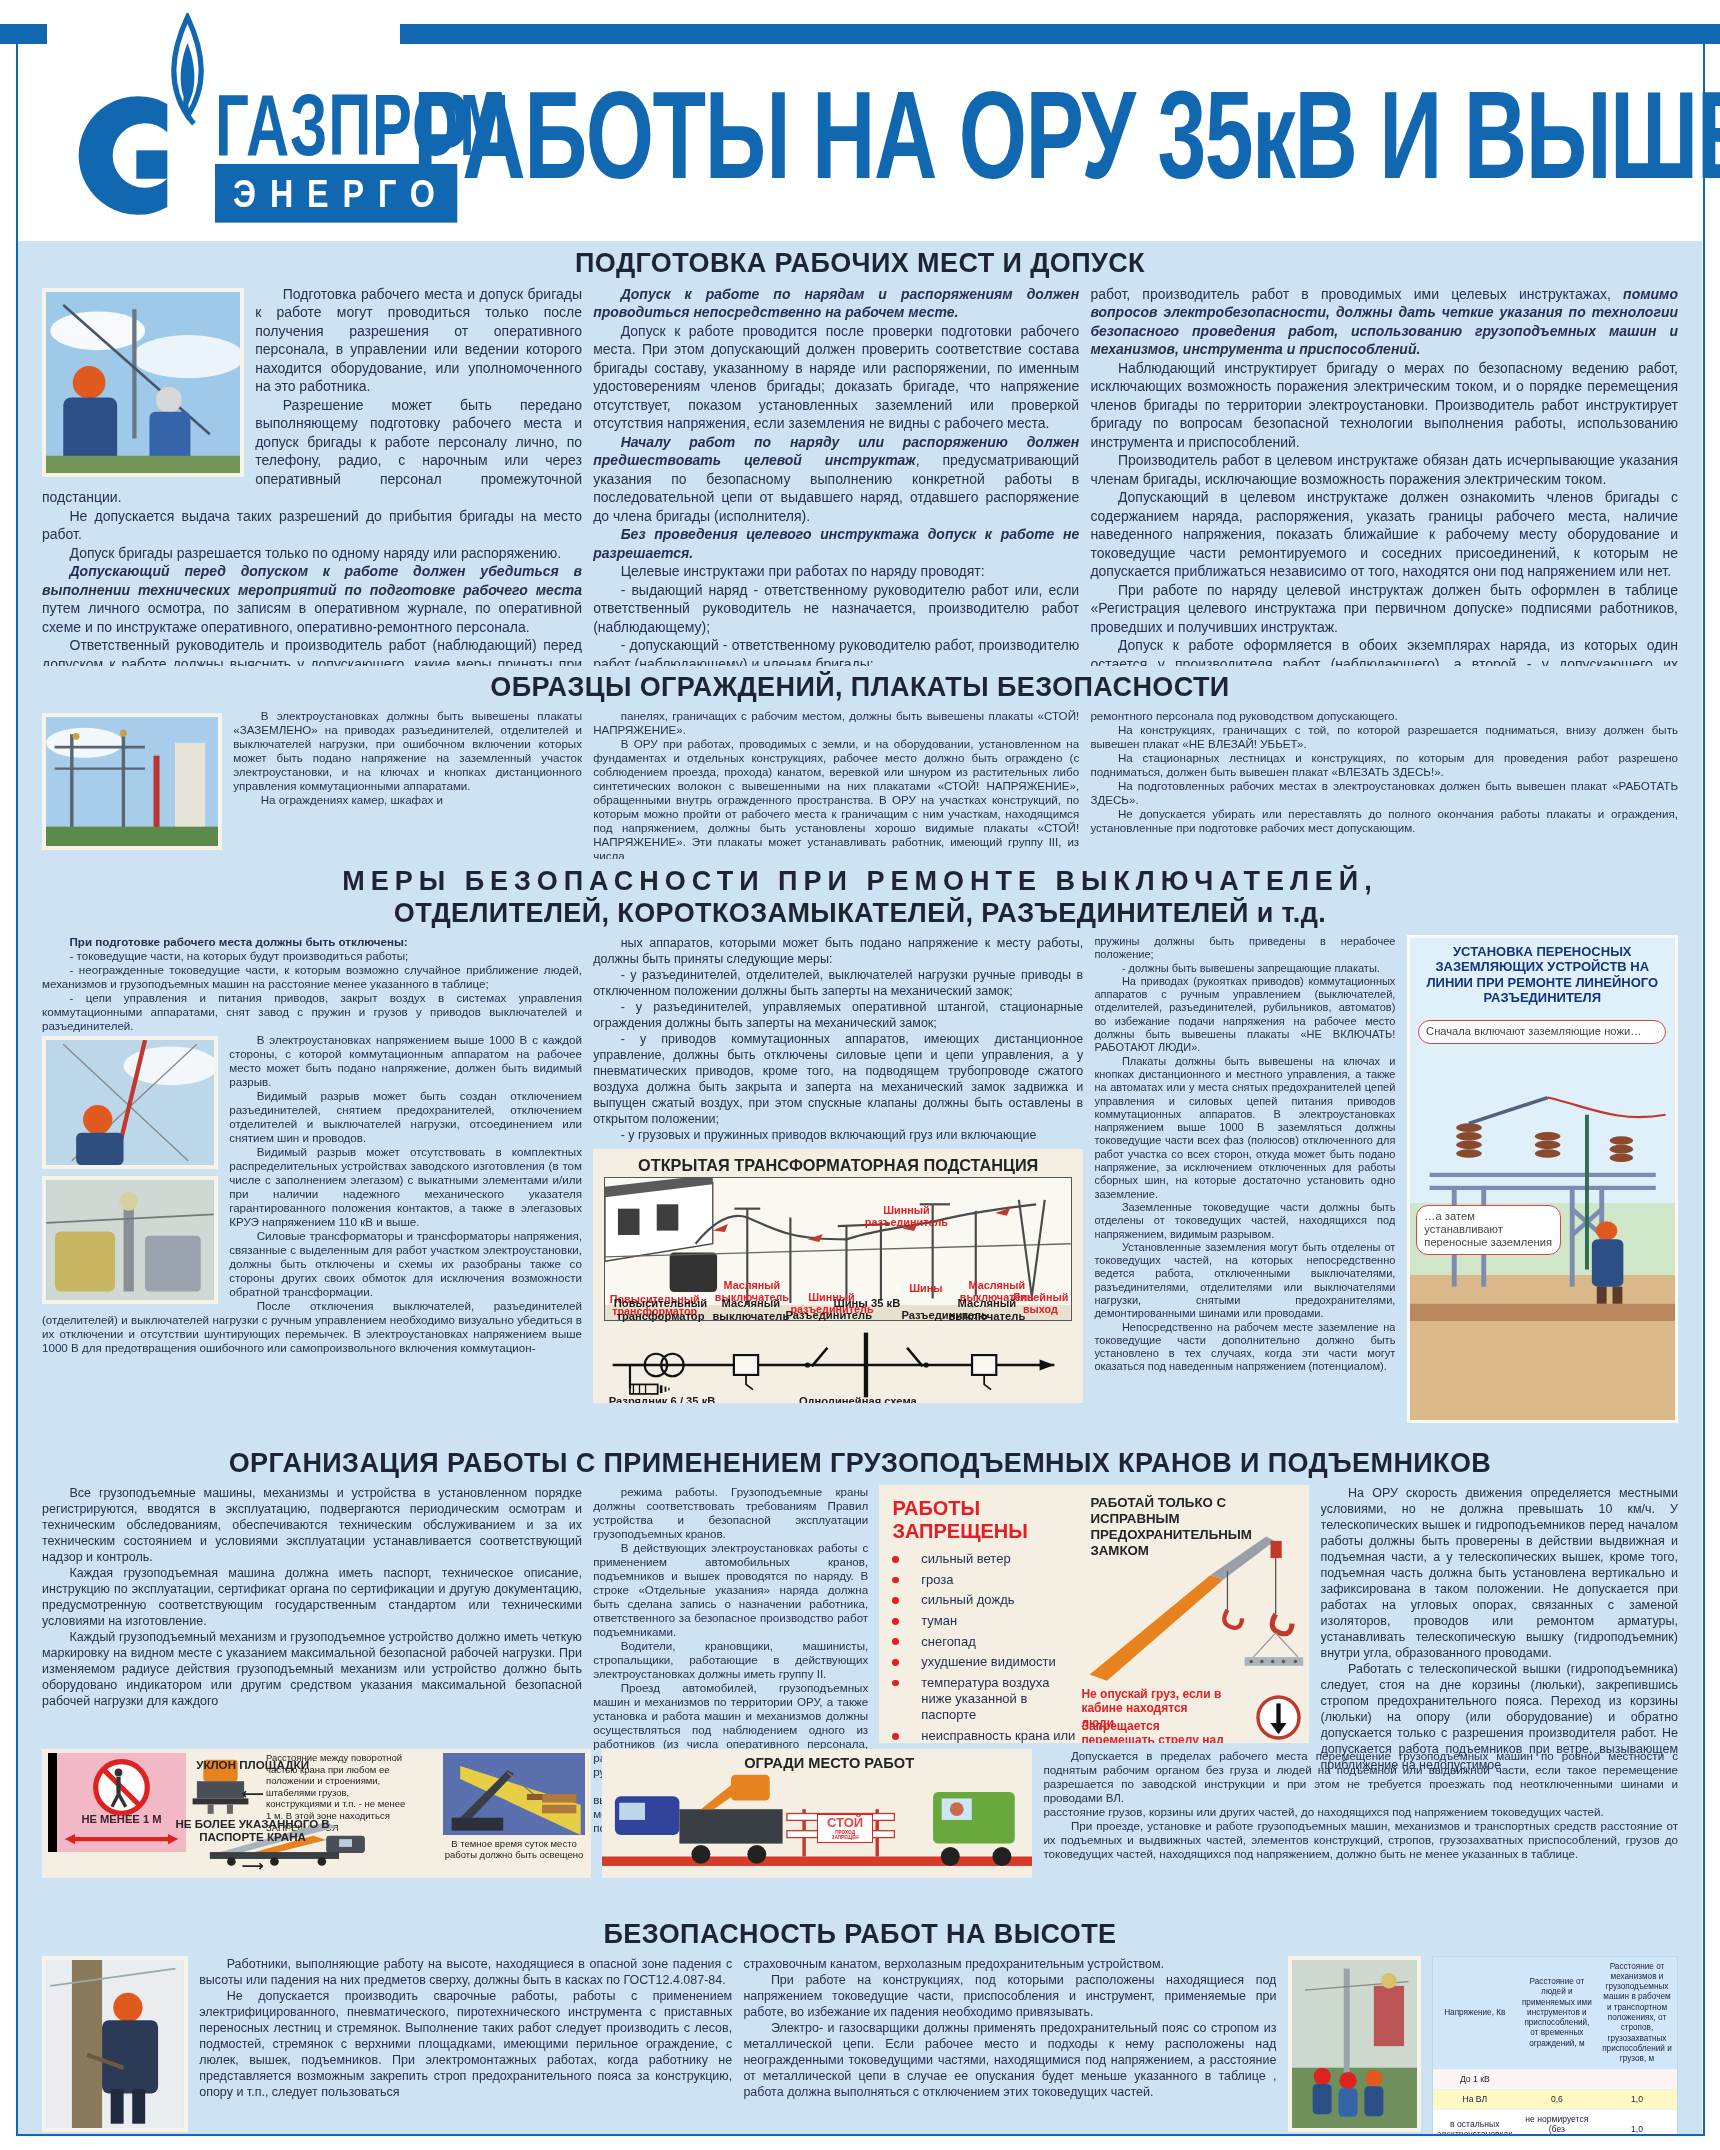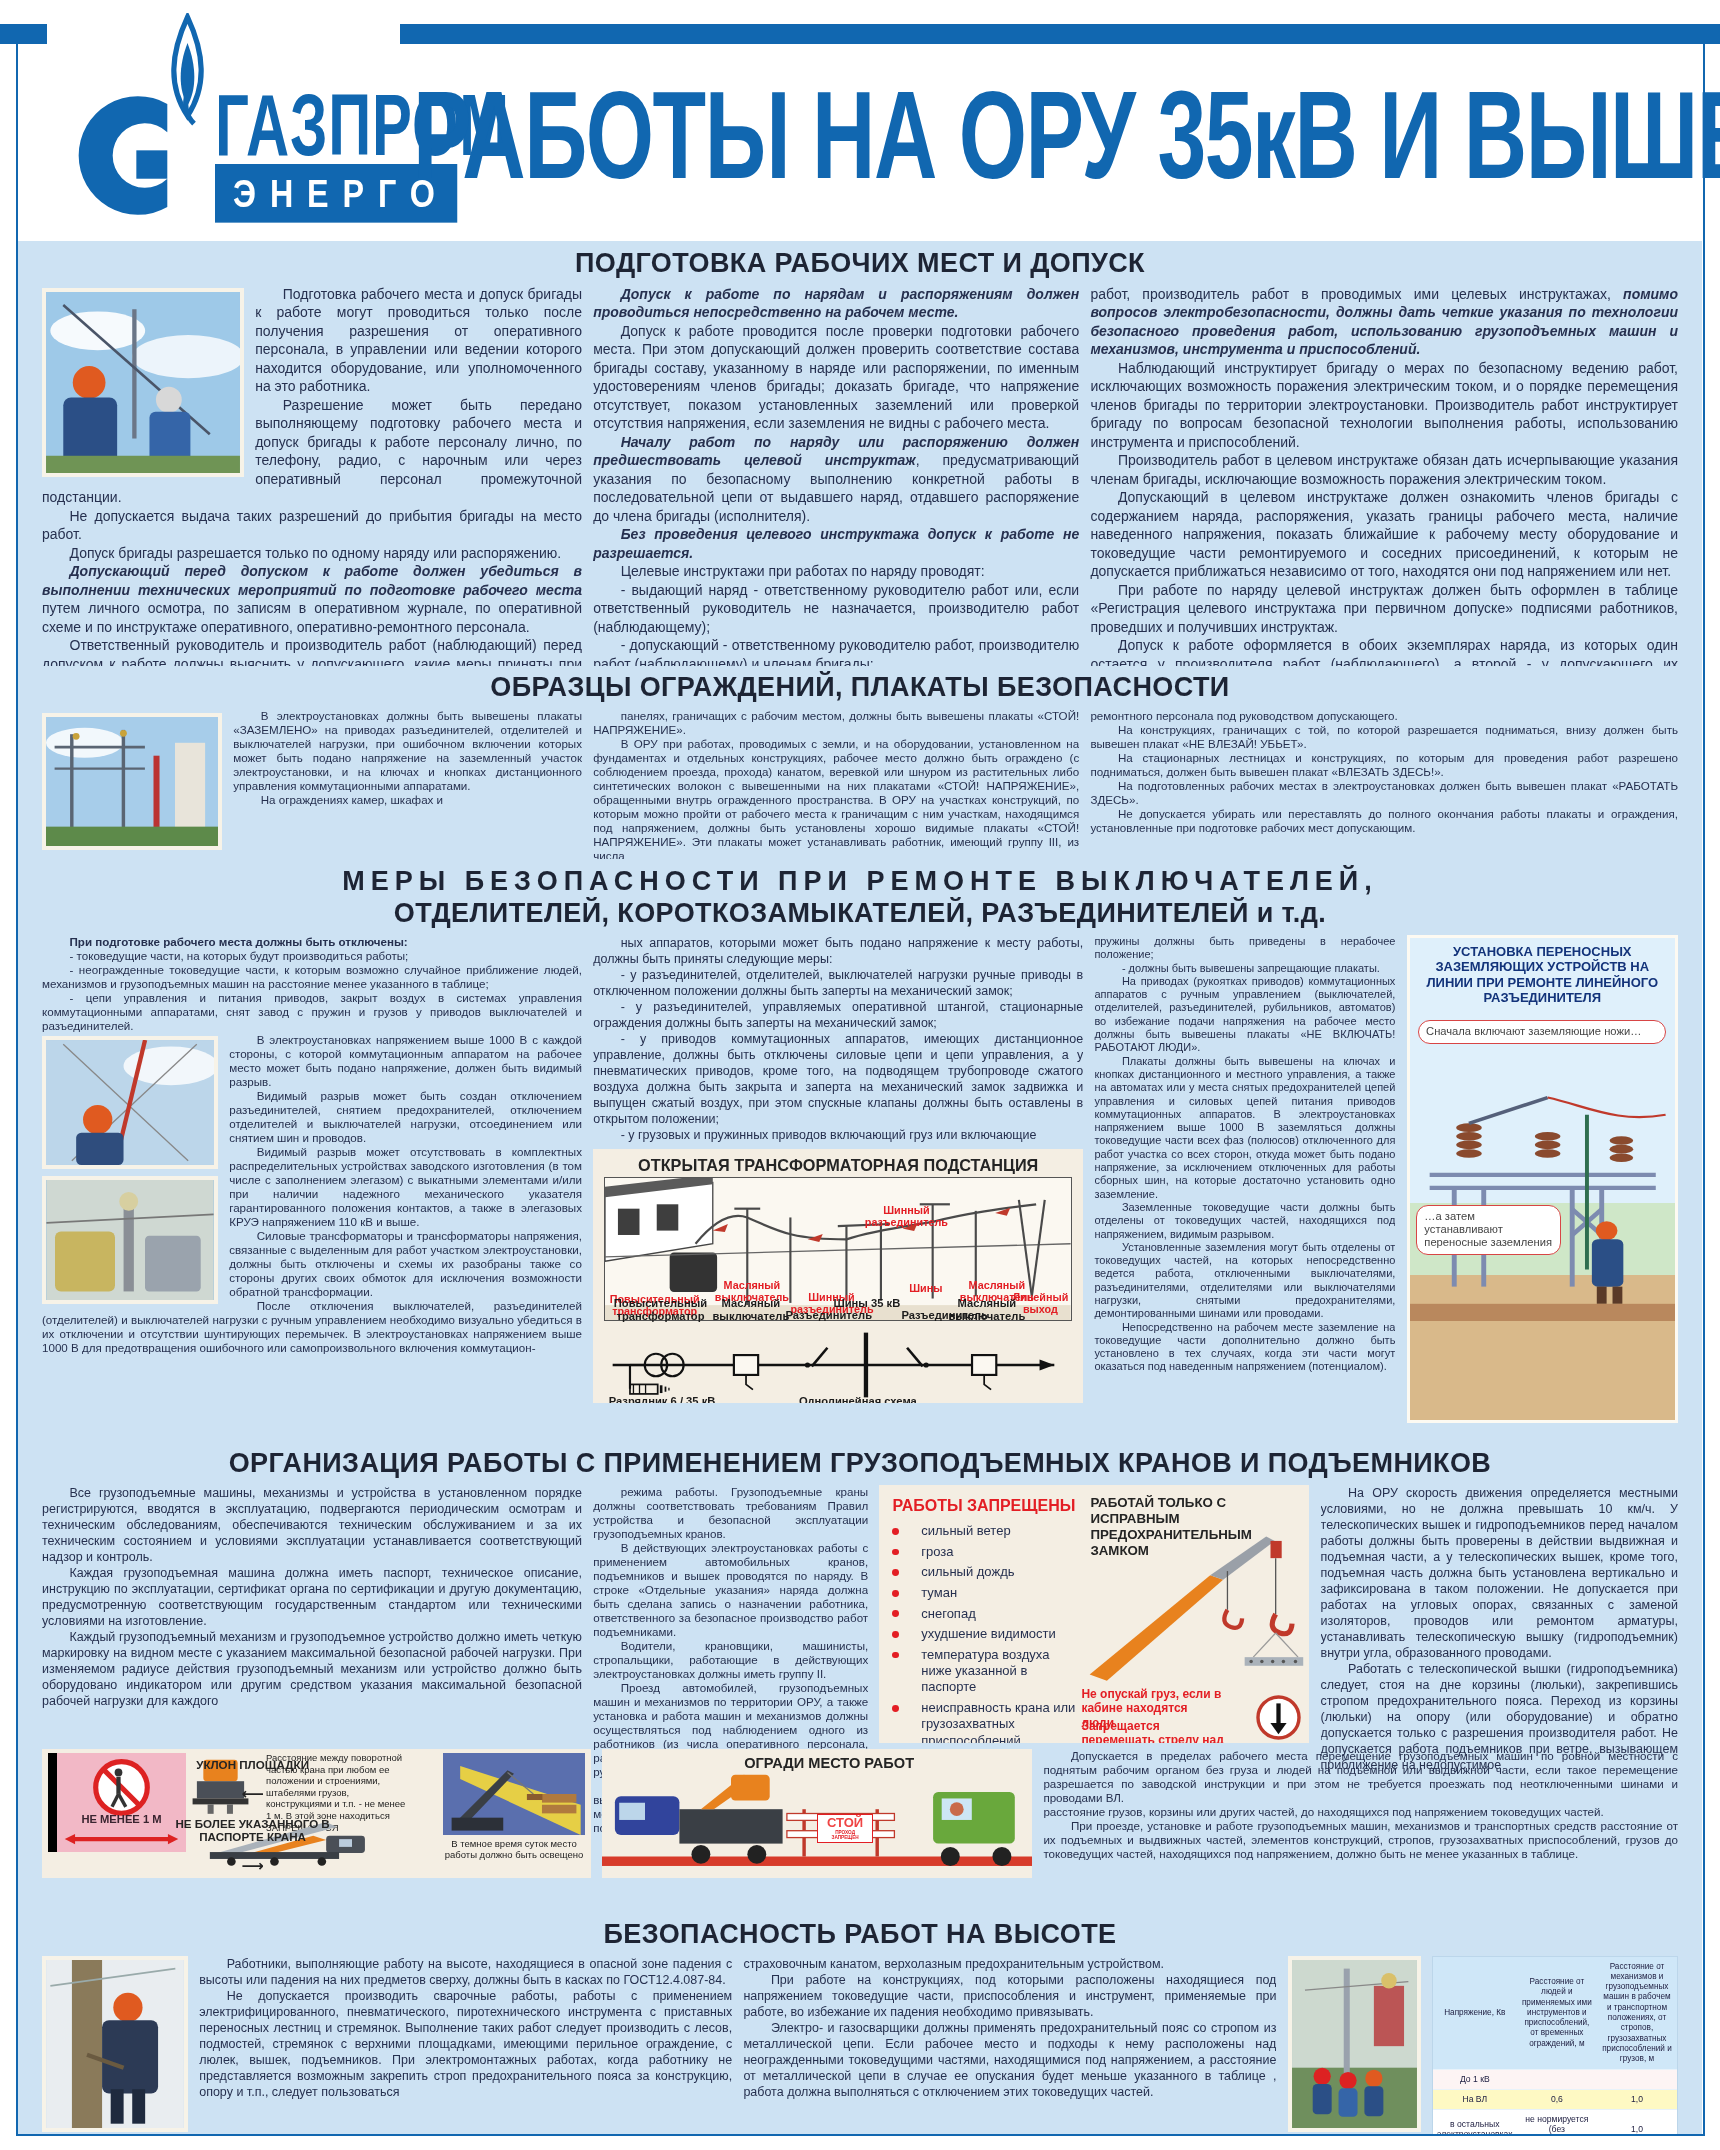--- a/index.html
+++ b/index.html
@@ -34,21 +34,21 @@
   .lead{font-weight:bold;font-style:italic;}
   .ph{border:4.3px solid #f7f3e8;background:#9cc4e4;position:relative;overflow:hidden;}
   .fl{float:left;margin:3.4px 11.2px 3.4px 0;}
   .panel{background:#f4eee3;}
   .redlbl{position:absolute;color:#e31e24;font-weight:bold;font-size:10.8px;line-height:12px;text-align:center;}
   .diagttl{text-align:center;font-weight:bold;color:#242424;font-size:16.3px;padding:6.9px 0 2.6px 0;}
   .schlbl{position:absolute;color:#1c1c1c;font-weight:bold;font-size:11.2px;line-height:13px;text-align:center;}
   .bubble{position:absolute;background:#fff;border:1.3px solid #d84545;border-radius:12px;
           padding:4.3px 6.9px;font-size:11.2px;line-height:13px;color:#444;}
   .posterttl{font-weight:bold;color:#13337a;font-size:13px;line-height:15.5px;text-align:center;padding:6px 4.3px 2.6px 4.3px;}
-  .forbttl{color:#e31e24;font-weight:bold;font-size:16px;margin:7.7px 0 8.6px 0;}
+  .forbttl{color:#e31e24;font-weight:bold;font-size:20px;margin:7.7px 0 8.6px 0;}
   .fitem{display:flex;align-items:flex-start;gap:22px;font-size:13px;line-height:16.3px;margin-bottom:4.3px;color:#26304f;}
   .fitem .dot{width:6.9px;height:6.9px;border-radius:50%;background:#e31e24;margin-top:4.7px;flex:none;}
   .locknote{font-weight:bold;color:#242424;font-size:13.3px;line-height:16px;}
   .rednote{color:#e31e24;font-weight:bold;font-size:12px;line-height:14.6px;}
   .darkcap{font-weight:bold;color:#242424;font-size:14.6px;}
   .tbl{display:grid;grid-template-columns:1.05fr 1.25fr 1.25fr;border:0.9px solid #bcd6ea;background:#fff;}
   .tbl .c{padding:4.3px 4.3px;font-size:8.6px;line-height:10.3px;text-align:center;color:#224;
           display:flex;align-items:center;justify-content:center;border-bottom:0.9px solid #e8f2fa;}
   .tbl .hd{background:#cfe7f8;font-size:8.2px;min-height:73px;}
   .tbl .alt{background:#fef9c3;}

